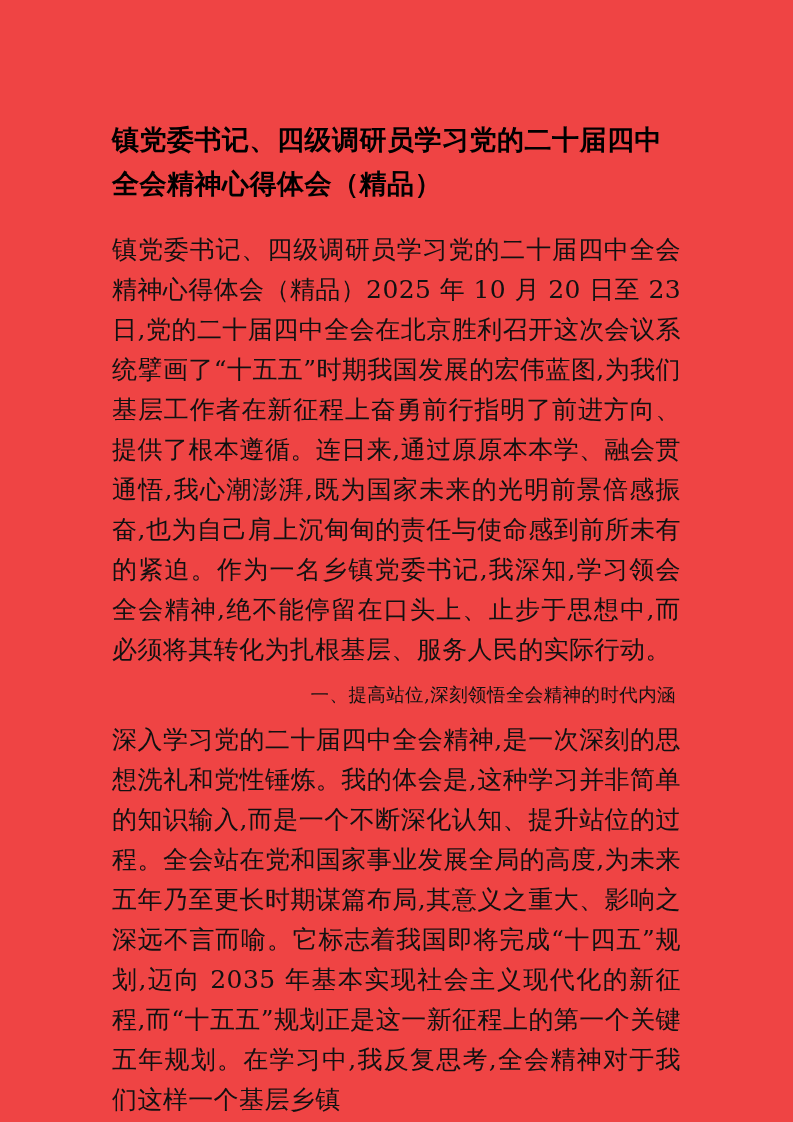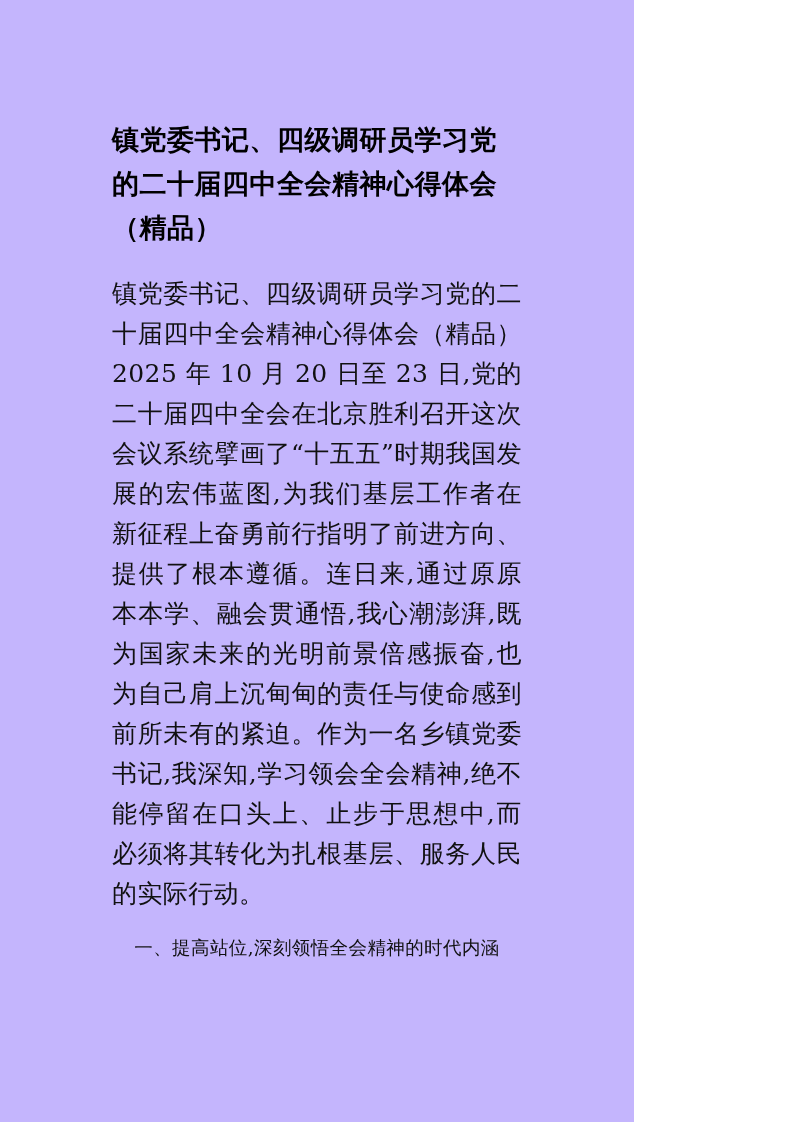--- a/index.html
+++ b/index.html
@@ -9,25 +9,25 @@
   }
   body {
     width: 793px;
     height: 1122px;
     font-family: "DejaVu Serif", "Liberation Serif", serif;
     color: #1a1a1a;
     overflow: hidden;
   }
   .page {
     position: relative;
-    width: 634px;
+    width: 793px;
     height: 1122px;
     box-sizing: border-box;
     padding: 118px 112px 60px 112px;
-    background: #c4b5fd;
+    background: #ef4444;
   }
   .doc-title {
     font-family: "DejaVu Sans", "Liberation Sans", sans-serif;
     font-weight: bold;
     font-size: 27px;
     line-height: 44px;
     letter-spacing: 0.5px;
     color: #000000;
     margin: 0 0 24px 0;
     text-align: left;
@@ -42,29 +42,30 @@
     margin: 0;
   }
   .para {
     margin: 0 0 2px 0;
   }
   .heading-sub {
     font-size: 18.5px;
     line-height: 40px;
     letter-spacing: 0.4px;
     color: #111111;
-    margin: 14px;
-    text-align: center;
+    margin: 5px;
+    text-align: right;
   }
 </style>
 </head>
 <body>
 
 <div class="page">
 
   <h1 class="doc-title">镇党委书记、四级调研员学习党的二十届四中全会精神心得体会（精品）</h1>
 
   <p class="body-text para">镇党委书记、四级调研员学习党的二十届四中全会精神心得体会（精品）2025 年 10 月 20 日至 23 日,党的二十届四中全会在北京胜利召开这次会议系统擘画了“十五五”时期我国发展的宏伟蓝图,为我们基层工作者在新征程上奋勇前行指明了前进方向、提供了根本遵循。连日来,通过原原本本学、融会贯通悟,我心潮澎湃,既为国家未来的光明前景倍感振奋,也为自己肩上沉甸甸的责任与使命感到前所未有的紧迫。作为一名乡镇党委书记,我深知,学习领会全会精神,绝不能停留在口头上、止步于思想中,而必须将其转化为扎根基层、服务人民的实际行动。</p>
 
   <p class="heading-sub">一、提高站位,深刻领悟全会精神的时代内涵</p>
 
+  <p class="body-text para">深入学习党的二十届四中全会精神,是一次深刻的思想洗礼和党性锤炼。我的体会是,这种学习并非简单的知识输入,而是一个不断深化认知、提升站位的过程。全会站在党和国家事业发展全局的高度,为未来五年乃至更长时期谋篇布局,其意义之重大、影响之深远不言而喻。它标志着我国即将完成“十四五”规划,迈向 2035 年基本实现社会主义现代化的新征程,而“十五五”规划正是这一新征程上的第一个关键五年规划。在学习中,我反复思考,全会精神对于我们这样一个基层乡镇</p>
 
 </div>
 
 </body></html>

